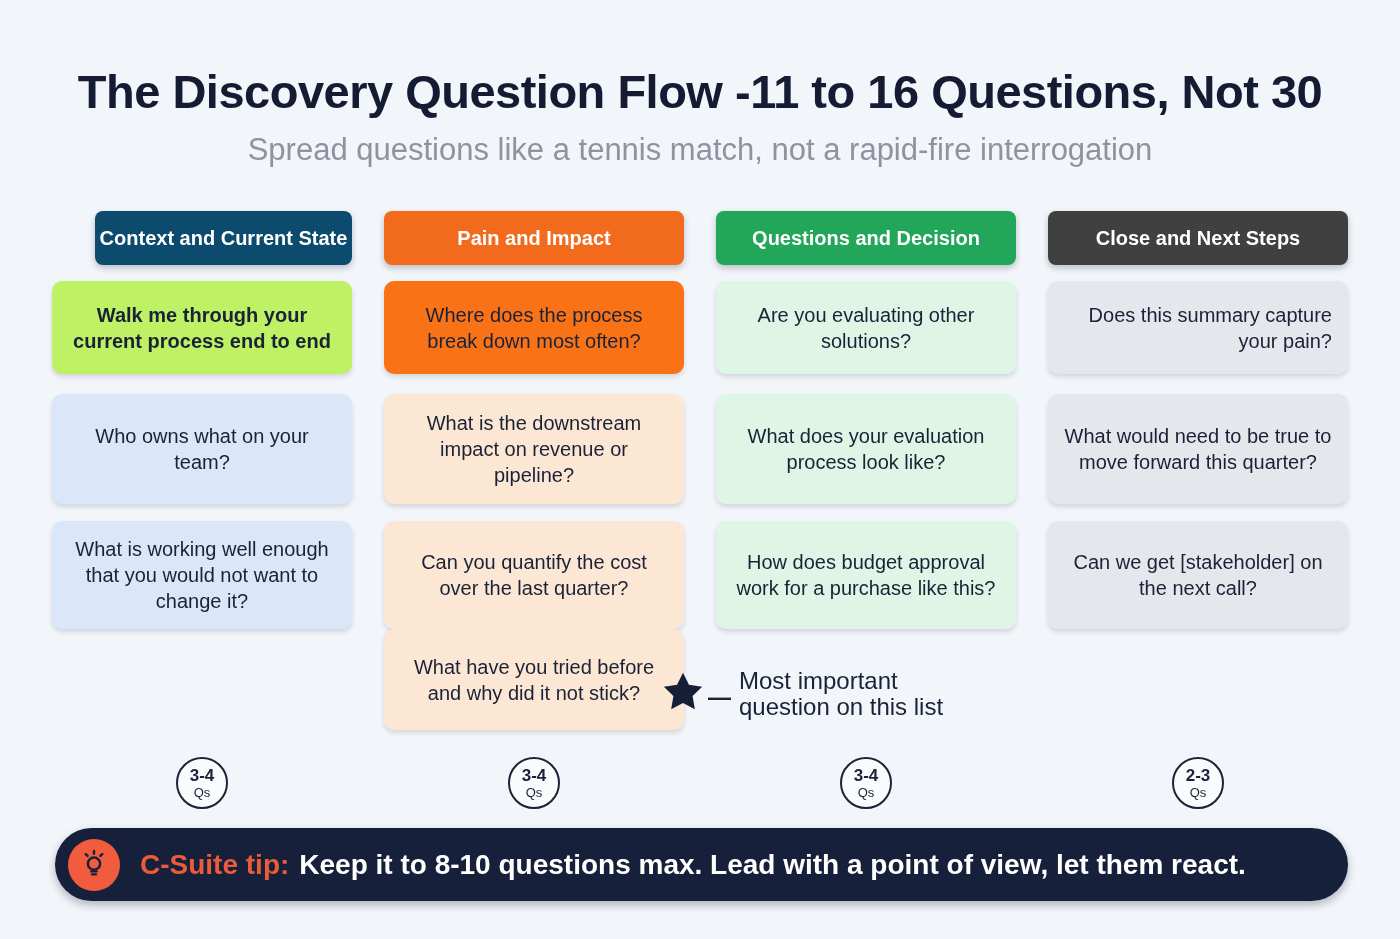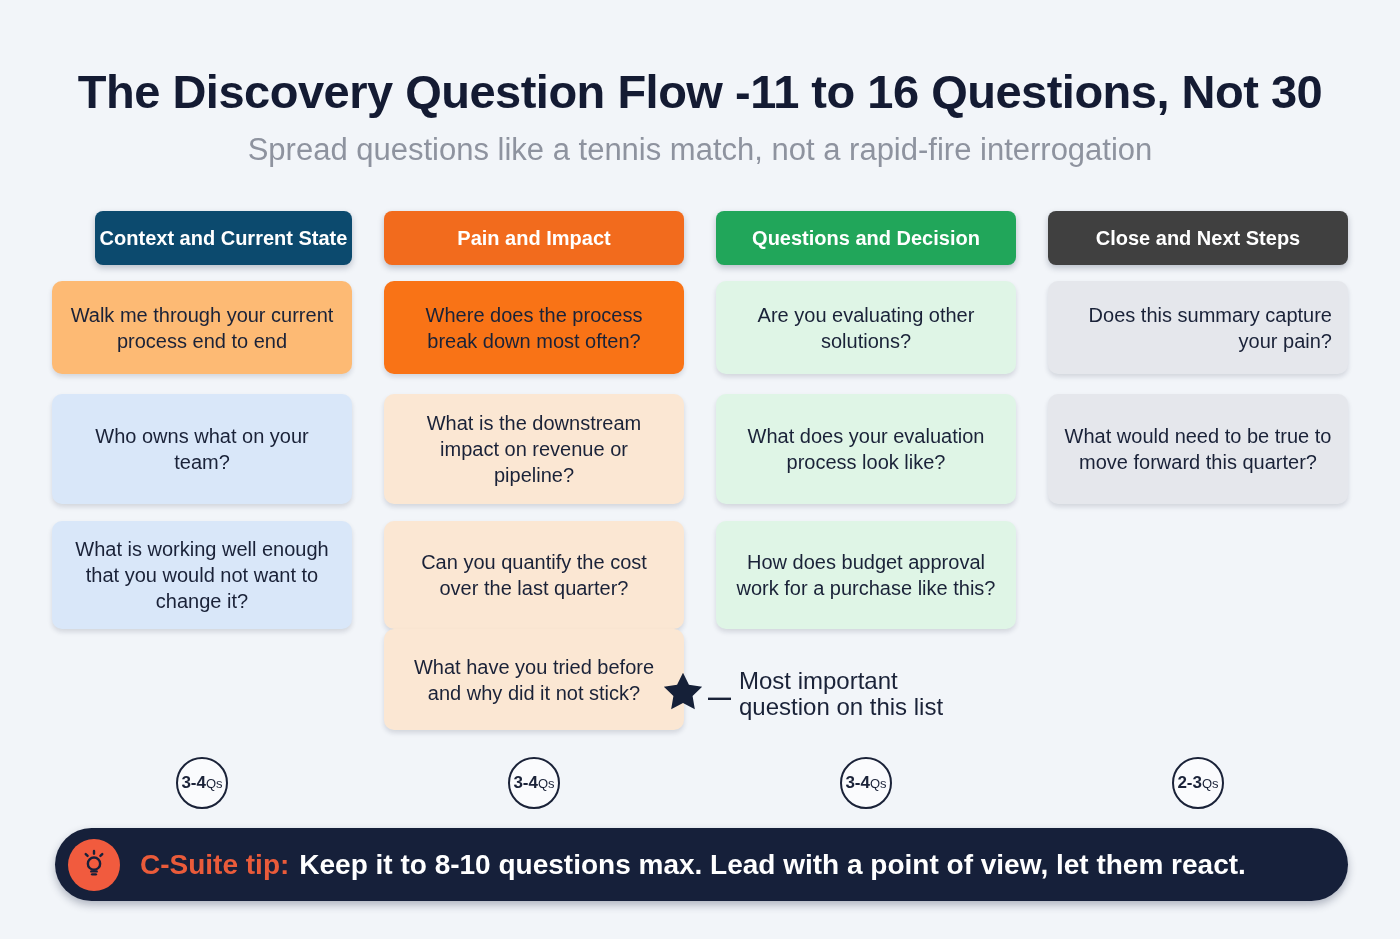--- a/index.html
+++ b/index.html
@@ -21,21 +21,21 @@
   .card { border-radius:10px; display:flex; align-items:center; justify-content:center;
           text-align:center; font-size:20px; line-height:26px; color:#1A2238;
           padding:0 16px; box-shadow:0 3px 5px rgba(20,30,60,0.14); }
   .r1 { height:93px;  margin-top:16px; }
   .r2 { height:110px; margin-top:20px; }
   .r3 { height:108px; margin-top:17px; }
   .r4 { height:101px; margin-top:0; }
 
   .badge { position:absolute; top:757px; width:52px; height:52px; border-radius:50%;
            border:2.5px solid #1A2238; background:#FAFBFD; color:#1A2238;
-           display:flex; flex-direction:row; align-items:center; justify-content:center; }
+           display:flex; flex-direction:column; align-items:center; justify-content:center; }
   .badge .count { font-size:17px; font-weight:bold; line-height:18px; }
   .badge .unit  { font-size:13px; line-height:15px; }
   .badge-1 { left:176px; } .badge-2 { left:508px; } .badge-3 { left:840px; } .badge-4 { left:1172px; }
 
   .star-note { position:absolute; left:660px; top:668px; display:flex; align-items:center; }
   .star-note svg { width:46px; height:46px; flex:0 0 auto; }
   .star-dash { font-size:23px; color:#1A2238; margin:6px 8px 0 2px; font-weight:bold; }
   .star-text { width:210px; font-size:24px; line-height:26px; color:#1A2238; }
 
   .tip { position:absolute; left:55px; top:828px; width:1293px; height:73px;
@@ -50,21 +50,21 @@
 </head>
 <body>
 
 <div class="canvas" style="background: rgb(242, 245, 249);">
 
   <div class="title" style="color: rgb(20, 27, 51);">The Discovery Question Flow -11 to 16 Questions, Not 30</div>
   <div class="subtitle" style="color: rgb(142, 147, 159);">Spread questions like a tennis match, not a rapid-fire interrogation</div>
 
   <div class="col col-1">
     <div class="col-header" style="background: #0c4a6e; margin-left: 43px;">Context and Current State</div>
-    <div class="card r1" style="background: #fdba74;">Walk me through your current process end to end</div>
+    <div class="card r1" style="background: #bef264; font-weight: bold;">Walk me through your current process end to end</div>
     <div class="card r2" style="background: rgb(217, 231, 249);">Who owns what on your team?</div>
     <div class="card r3" style="background: rgb(217, 231, 249);">What is working well enough that you would not want to change it?</div>
   </div>
 
   <div class="col col-2">
     <div class="col-header" style="background: rgb(242, 107, 29);">Pain and Impact</div>
     <div class="card r1" style="background: #f97316;">Where does the process break down most often?</div>
     <div class="card r2" style="background: rgb(251, 231, 211);">What is the downstream impact on revenue or pipeline?</div>
     <div class="card r3" style="background: rgb(251, 231, 211);">Can you quantify the cost over the last quarter?</div>
     <div class="card r4" style="background: rgb(251, 231, 211);">What have you tried before and why did it not stick?</div>
@@ -74,20 +74,21 @@
     <div class="col-header" style="background: rgb(33, 166, 90);">Questions and Decision</div>
     <div class="card r1" style="background: rgb(223, 245, 230);">Are you evaluating other solutions?</div>
     <div class="card r2" style="background: rgb(223, 245, 230);">What does your evaluation process look like?</div>
     <div class="card r3" style="background: rgb(223, 245, 230);">How does budget approval work for a purchase like this?</div>
   </div>
 
   <div class="col col-4">
     <div class="col-header" style="background: #404040;">Close and Next Steps</div>
     <div class="card r1" style="background: rgb(229, 231, 236); text-align: right;">Does this summary capture your pain?</div>
     <div class="card r2" style="background: rgb(229, 231, 236);">What would need to be true to move forward this quarter?</div>
+    <div class="card r3" style="background: rgb(229, 231, 236);">Can we get [stakeholder] on the next call?</div>
   </div>
 
   <div class="star-note">
     <span>
       <svg viewBox="0 0 24 24" style="fill: rgb(21, 32, 56);">
         <polygon points="12,2 15.09,8.26 22,9.27 17,14.14 18.18,21.02 12,17.77 5.82,21.02 7,14.14 2,9.27 8.91,8.26"></polygon>
       </svg>
     </span>
     <span class="star-dash">—</span>
     <span class="star-text">Most important question on this list</span>

